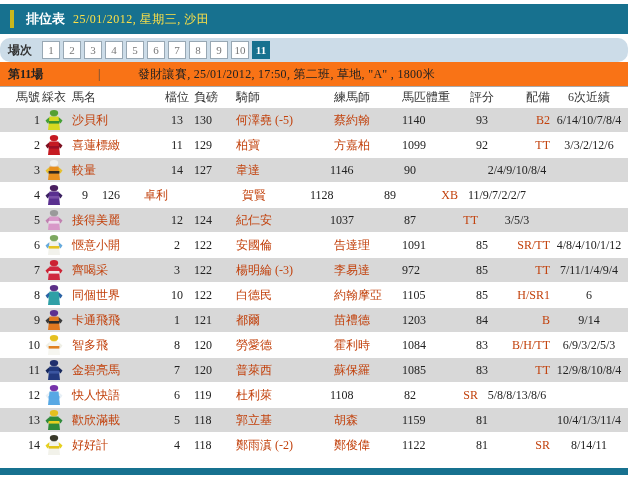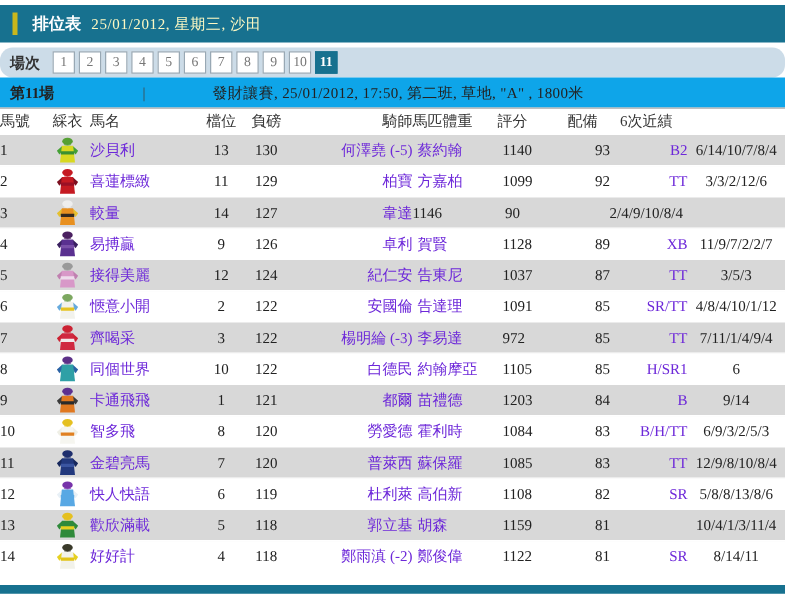--- a/index.html
+++ b/index.html
@@ -7,61 +7,61 @@
     position:relative;width:638px;height:479px;background:#fff;overflow:hidden;
     font-family:Liberation Serif, serif;font-size:12px;color:#222;
   }
   
   .topbar{
     position:absolute;left:0;top:4px;width:628px;height:30px;background:#17718f;
     display:flex;align-items:center;
   }
   .yellow-accent{width:4px;height:18px;background:#c9b71c;margin-left:10px;}
   .topbar .title{color:#fff;font-weight:bold;font-size:13px;margin-left:12px;}
-  .topbar .date{color:#fef9c3;font-size:12px;margin-left:8px;letter-spacing:0.5px;}
+  .topbar .date{color:#fde047;font-size:12px;margin-left:8px;letter-spacing:0.5px;}
   
   .selector{
     position:absolute;left:0;top:38px;width:628px;height:24px;background:#ccdce8;
     display:flex;align-items:center;border-radius:10px;
   }
   .selector .label{margin-left:8px;margin-right:10px;color:#333;font-weight:bold;}
   .race-box{
     display:inline-flex;align-items:center;justify-content:center;
     width:16px;height:16px;background:#fff;border:1px solid #98a8b4;color:#777;
     font-size:11px;margin-right:3px;cursor:pointer;
   }
   .race-box.selected{background:#17718f;border-color:#17718f;color:#fff;font-weight:bold;}
   
   .raceinfo{
-    position:absolute;left:0;top:62px;width:628px;height:24px;background:#0ea5e9;
-    display:flex;align-items:center;color:#222;gap:16px;
+    position:absolute;left:0;top:62px;width:628px;height:24px;background:#f97316;
+    display:flex;align-items:center;color:#222;
   }
   .raceinfo .race-no{font-weight:bold;margin-left:8px;width:90px;}
   .raceinfo .sep{color:#444;width:40px;text-align:left;}
   .raceinfo .details{letter-spacing:0.3px;}
   
   .tbl{position:absolute;left:0;top:86px;width:628px;}
   .trow{display:flex;align-items:center;height:25px;}
   .thead{height:22px;border-top:1px solid #aaa;border-bottom:1px solid #b5b5b5;color:#333;}
   .trow.grey{background:#d8d8d8;}
   .trow.white{background:#ffffff;}
   .trow{border-bottom:1px solid #fff;box-sizing:border-box;}
   .c{box-sizing:border-box;}
-  .c-no{width:40px;text-align:left;}
+  .c-no{width:40px;text-align:right;}
   .c-silks{width:28px;text-align:right;display:flex;align-items:center;justify-content:center;}
   .c-name{width:92px;text-align:left;padding-left:4px;}
   .c-draw{width:34px;text-align:center;}
-  .c-weight{width:38px;text-align:center;}
-  .c-jockey{width:98px;text-align:right;padding-left:4px;}
+  .c-weight{width:38px;}
+  .c-jockey{width:98px;text-align:left;padding-left:4px;}
   .c-trainer{width:72px;text-align:left;padding-left:4px;}
   .c-hw{width:62px;text-align:left;}
   .c-rating{width:36px;text-align:center;}
   .c-gear{width:50px;text-align:right;}
   .c-form{width:78px;text-align:center;}
-  .link{color:#6d28d9;}
+  .link{color:#c2410c;}
   .silks-svg{width:20px;height:22px;display:block;}
   
   .bottombar{position:absolute;left:0;top:468px;width:628px;height:7px;background:#17718f;}
 </style>
 </head>
 <body>
 
 <div class="page">
 
   <div class="topbar">
@@ -82,20 +82,21 @@
   </div>
 
   <div class="tbl">
     <div class="trow thead" id="thead">
         <span class="c c-no">馬號</span>
         <span class="c c-silks">綵衣</span>
         <span class="c c-name">馬名</span>
         <span class="c c-draw">檔位</span>
         <span class="c c-weight">負磅</span>
         <span class="c c-jockey">騎師</span>
+        <span class="c c-trainer">練馬師</span>
         <span class="c c-hw">馬匹體重</span>
         <span class="c c-rating">評分</span>
         <span class="c c-gear">配備</span>
         <span class="c c-form">6次近績</span>
       </div>
     <div id="tbody">
         <div class="trow grey">
           <span class="c c-no">1</span>
           <span class="c c-silks">
             <svg class="silks-svg" viewBox="0 0 20 22" xmlns="http://www.w3.org/2000/svg">
@@ -165,21 +166,20 @@
           <span class="c c-silks">
             <svg class="silks-svg" viewBox="0 0 20 22" xmlns="http://www.w3.org/2000/svg">
               <path d="M5.5 8 L1.5 11.5 L3.5 14.5 L6.5 11 Z" fill="#3a2060"></path>
               <path d="M14.5 8 L18.5 11.5 L16.5 14.5 L13.5 11 Z" fill="#3a2060"></path>
               <path d="M5.5 7.5 L14.5 7.5 L16 21 L4 21 Z" fill="#5a3090"></path>
               <rect x="4.6" y="12" width="10.8" height="2.6" fill="#7a50a8"></rect>
               <ellipse cx="10" cy="4" rx="4.2" ry="2.9" fill="#4a2060"></ellipse>
               <ellipse cx="10" cy="6.6" rx="3" ry="0.9" fill="#4a2060" opacity="0.7"></ellipse>
             </svg>
           </span>
-          <span class="c c-name link">易搏贏</span>
           <span class="c c-draw">9</span>
           <span class="c c-weight">126</span>
           <span class="c c-jockey link">卓利</span>
           <span class="c c-trainer link">賀賢</span>
           <span class="c c-hw">1128</span>
           <span class="c c-rating">89</span>
           <span class="c c-gear link">XB</span>
           <span class="c c-form">11/9/7/2/2/7</span>
         </div>
         <div class="trow grey">
@@ -191,21 +191,20 @@
               <path d="M5.5 7.5 L14.5 7.5 L16 21 L4 21 Z" fill="#d898c8"></path>
               <rect x="4.6" y="12" width="10.8" height="2.6" fill="#eedcec"></rect>
               <ellipse cx="10" cy="4" rx="4.2" ry="2.9" fill="#9a9a9a"></ellipse>
               <ellipse cx="10" cy="6.6" rx="3" ry="0.9" fill="#9a9a9a" opacity="0.7"></ellipse>
             </svg>
           </span>
           <span class="c c-name link">接得美麗</span>
           <span class="c c-draw">12</span>
           <span class="c c-weight">124</span>
           <span class="c c-jockey link">紀仁安</span>
-          <span class="c c-trainer link">告東尼</span>
           <span class="c c-hw">1037</span>
           <span class="c c-rating">87</span>
           <span class="c c-gear link">TT</span>
           <span class="c c-form">3/5/3</span>
         </div>
         <div class="trow white">
           <span class="c c-no">6</span>
           <span class="c c-silks">
             <svg class="silks-svg" viewBox="0 0 20 22" xmlns="http://www.w3.org/2000/svg">
               <path d="M5.5 8 L1.5 11.5 L3.5 14.5 L6.5 11 Z" fill="#66aadd"></path>
@@ -345,21 +344,20 @@
               <path d="M5.5 7.5 L14.5 7.5 L16 21 L4 21 Z" fill="#58a8e4"></path>
               <rect x="4.6" y="12" width="10.8" height="2.6" fill="#58a8e4"></rect>
               <ellipse cx="10" cy="4" rx="4.2" ry="2.9" fill="#7733aa"></ellipse>
               <ellipse cx="10" cy="6.6" rx="3" ry="0.9" fill="#7733aa" opacity="0.7"></ellipse>
             </svg>
           </span>
           <span class="c c-name link">快人快語</span>
           <span class="c c-draw">6</span>
           <span class="c c-weight">119</span>
           <span class="c c-jockey link">杜利萊</span>
-          <span class="c c-trainer link">高伯新</span>
           <span class="c c-hw">1108</span>
           <span class="c c-rating">82</span>
           <span class="c c-gear link">SR</span>
           <span class="c c-form">5/8/8/13/8/6</span>
         </div>
         <div class="trow grey">
           <span class="c c-no">13</span>
           <span class="c c-silks">
             <svg class="silks-svg" viewBox="0 0 20 22" xmlns="http://www.w3.org/2000/svg">
               <path d="M5.5 8 L1.5 11.5 L3.5 14.5 L6.5 11 Z" fill="#2f8a3a"></path>

